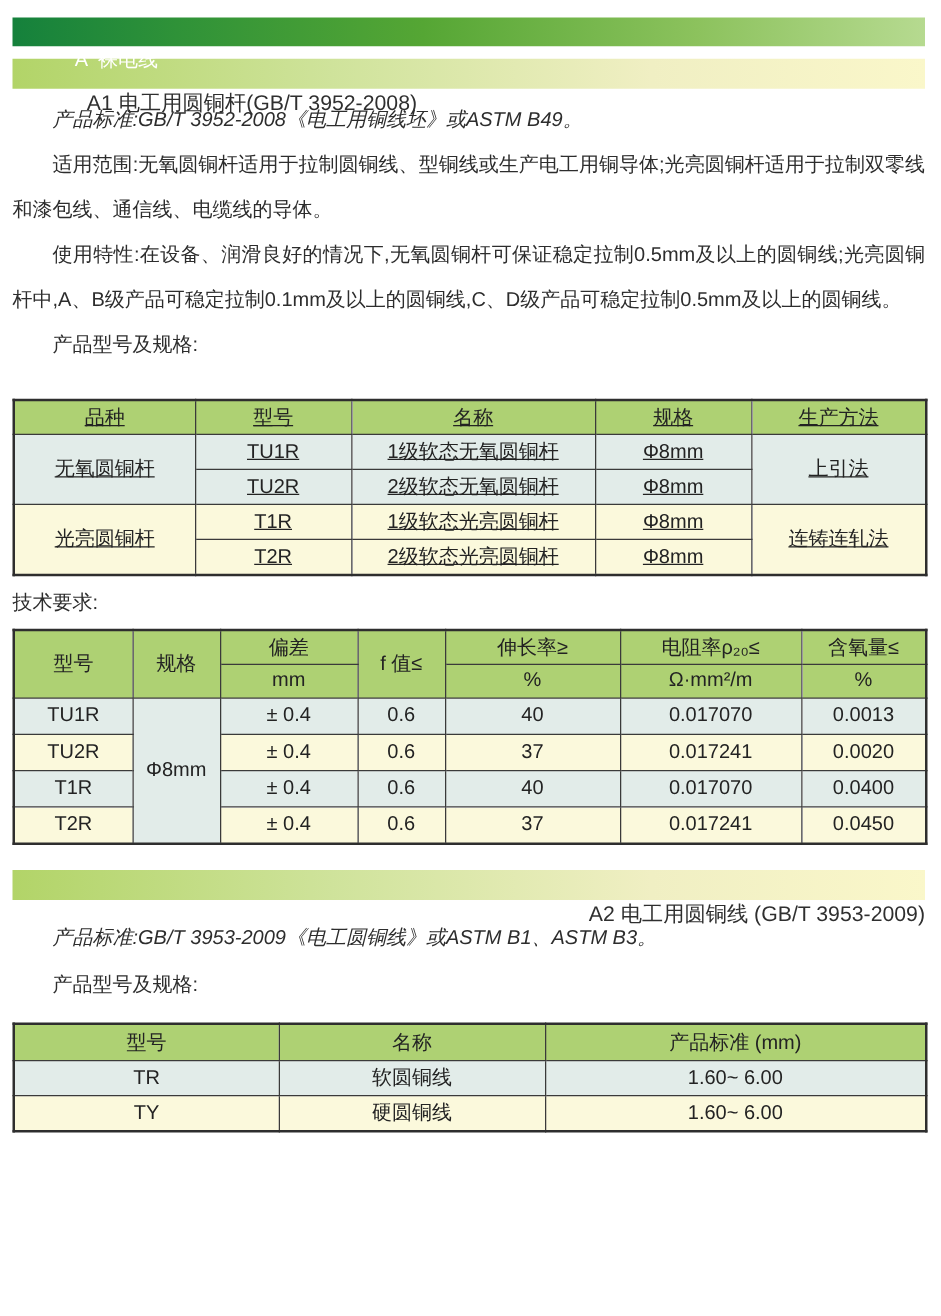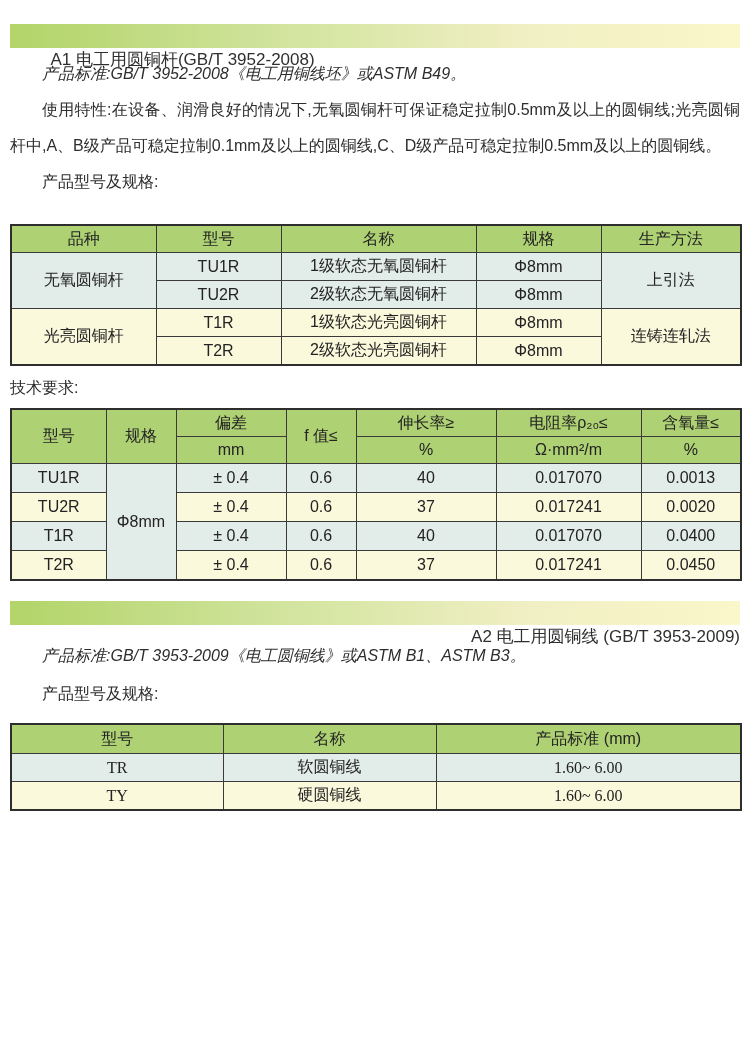--- a/index.html
+++ b/index.html
@@ -32,21 +32,21 @@
     box-sizing: border-box;
   }
 
   
   .section-bar {
     height: 24px;
     line-height: 24px;
     background: linear-gradient(to right, #b2d468 0%, #cfe39b 35%, #f0efc3 70%, #faf7ca 100%);
     color: #2f2f2f;
     font-size: 17px;
-    padding-left: 13px;
+    padding-left: 32px;
     white-space: pre;
     box-sizing: border-box;
   }
   .section-bar.first { margin-top: 10px; }
   .section-bar.second { margin-top: 20px; text-align: right; }
 
   
   .para {
     margin: 0;
     font-size: 16px;
@@ -75,45 +75,49 @@
     vertical-align: middle;
     font-weight: normal;
     padding: 0 2px;
     overflow: hidden;
   }
   table.tbl { border: 2px solid #2e2e2e; }
   table.tbl th {
     background: #aed173;
     height: 26px;
   }
-  table.t1 { margin-top: 24px; }
+  table.t1 { margin-top: 24px; text-decoration: underline; }
   table.t1 td { height: 27px; }
   table.t2 { margin-top: 2px; }
   table.t2 th { height: 26px; }
   table.t2 td { height: 28px; }
   table.t3 { margin-top: 10px; }
   table.t3 th { height: 28px; }
-  table.t3 td { height: 27px; font-family: Liberation Serif, serif; }
+  table.t3 td { height: 27px; }
 
   .row-blue td { background: #e2ece9; }
   .row-yellow td { background: #fbf9dc; }
   td.cell-blue { background: #e2ece9 !important; }
 </style>
 </head>
 <body>
 
 <div class="page">
   <div class="content">
 
+    <div class="top-bar">
+      <span>A  裸电线</span>
+    </div>
 
     <div class="section-bar first">
       <span>A1 电工用圆铜杆(GB/T 3952-2008)</span>
     </div>
 
     <p class="para p-first">产品标准:GB/T 3952-2008《电工用铜线坯》或ASTM B49。</p>
+    <p class="para">适用范围:无氧圆铜杆适用于拉制圆铜线、型铜线或生产电工用铜导体;光亮圆铜杆适用于拉制双零线和漆包线、通信线、电缆线的导体。</p>
     <p class="para">使用特性:在设备、润滑良好的情况下,无氧圆铜杆可保证稳定拉制0.5mm及以上的圆铜线;光亮圆铜杆中,A、B级产品可稳定拉制0.1mm及以上的圆铜线,C、D级产品可稳定拉制0.5mm及以上的圆铜线。</p>
     <p class="para">产品型号及规格:</p>
 
     <table class="tbl t1">
       <colgroup>
         <col style="width:145px">
           <col style="width:125px">
           <col style="width:195px">
           <col style="width:125px">
           <col style="width:140px">

